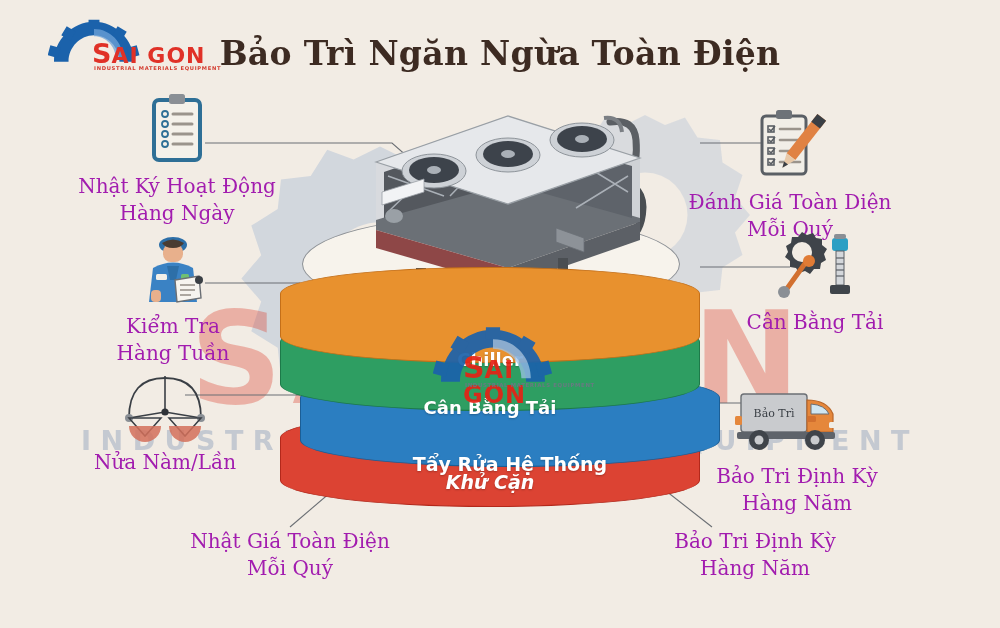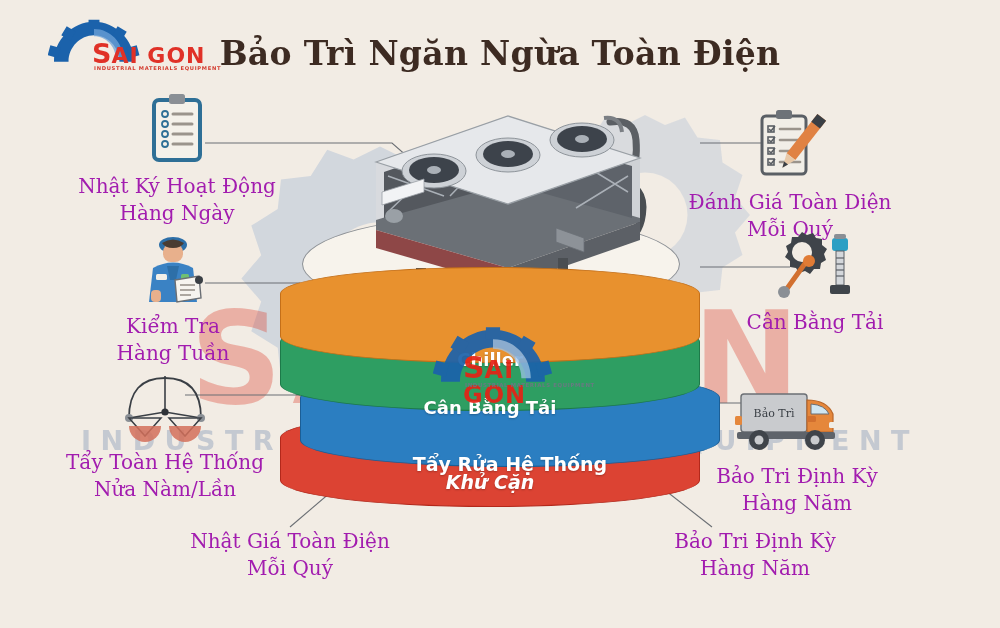--- a/index.html
+++ b/index.html
@@ -281,21 +281,20 @@
         <circle cx="50" cy="44" r="3.6" fill="#2f3338"></circle>
         <circle cx="14" cy="50" r="4" fill="#8a8f95"></circle>
         <circle cx="86" cy="50" r="4" fill="#8a8f95"></circle>
         <path d="M14 50 L30 68 L46 50 Z" fill="none" stroke="#3a3f45" stroke-width="1.5"></path>
         <path d="M54 50 L70 68 L86 50 Z" fill="none" stroke="#3a3f45" stroke-width="1.5"></path>
         <path d="M14 58 a16 16 0 0 0 32 0 z" fill="#d4705a" opacity=".85"></path>
         <path d="M54 58 a16 16 0 0 0 32 0 z" fill="#d4705a" opacity=".85"></path>
       </svg>
     </div>
     <div class="lbl">
-      <div>Tẩy Toàn Hệ Thống</div>
       <div>Nửa Nàm/Lần</div>
     </div>
   </div>
 
   <div class="item right" style="left:675px;top:108px;">
     <div class="ico">
       <svg width="80" height="74" viewBox="0 0 80 74">
         <rect x="12" y="8" width="44" height="58" rx="4" fill="#f1eee7" stroke="#5a5f65" stroke-width="3"></rect>
         <rect x="26" y="2" width="16" height="9" rx="2.5" fill="#6d7278"></rect>
         <g fill="none" stroke="#5a5f65" stroke-width="1.6">

